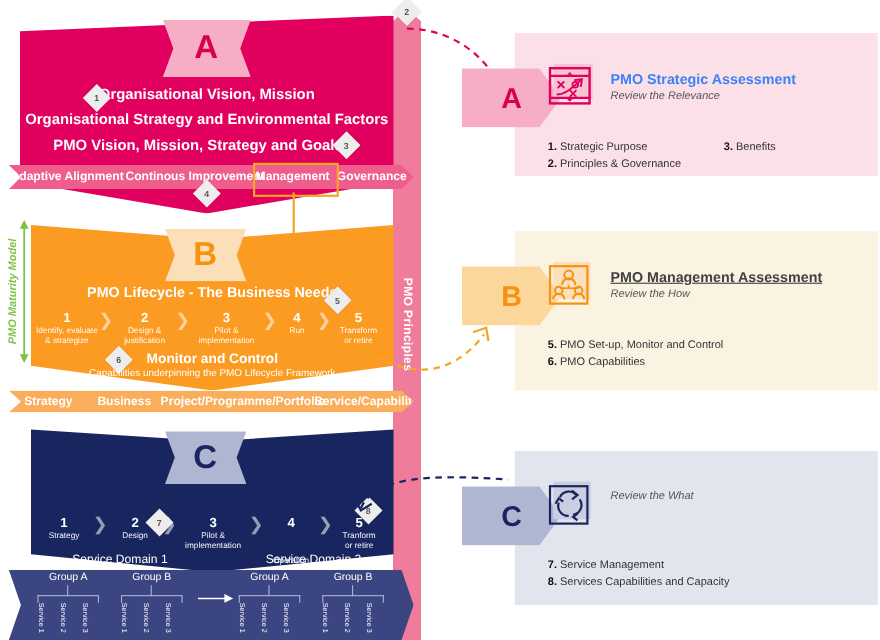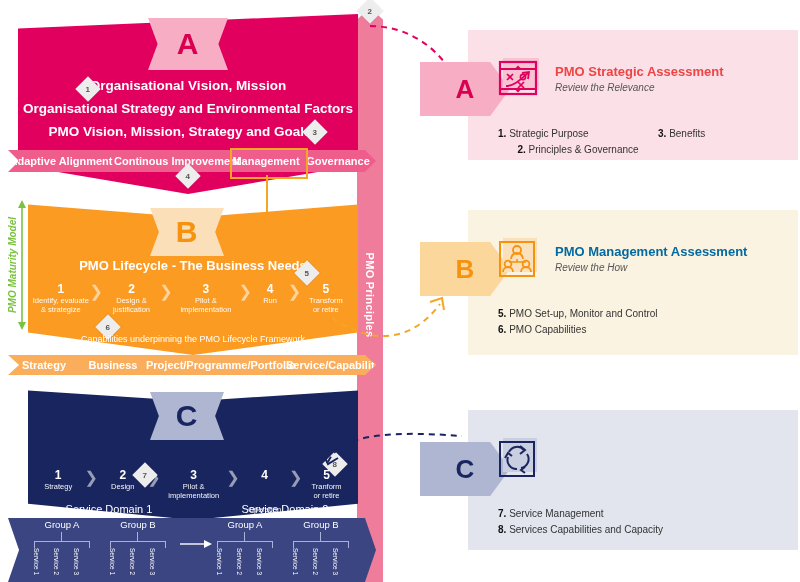--- a/index.html
+++ b/index.html
@@ -75,22 +75,22 @@
   .cardtab{position:absolute;left:0;top:32px;width:90px;height:54px;
     display:flex;align-items:center;justify-content:center;
     font-size:26px;font-weight:bold;
     clip-path:polygon(0% 0%, 78% 0%, 100% 50%, 78% 100%, 0% 100%, 0% 100%);}
   .cardA .cardtab{background:#F7AEC4;color:#D9004F;}
   .cardB .cardtab{background:#FBD79B;color:#F6920E;}
   .cardC .cardtab{background:#AFB6D2;color:#19255F;}
   .cardhead{position:absolute;left:135px;top:34px;}
   .cardtitle{font-size:13px;font-weight:bold;line-height:16px;}
   .cardsub{font-size:10px;font-style:italic;color:#555;margin-top:2px;}
-  .cardA .cardtitle{color:#ef4444;}
-  .cardB .cardtitle{color:#0369a1;}
+  .cardA .cardtitle{color:#3b82f6;}
+  .cardB .cardtitle{color:#404040;text-decoration:underline;}
   .cardC .cardtitle{color:#1B3A7A;}
   .cardicon{position:absolute;left:78px;top:26px;width:46px;height:46px;}
   .cardlist{position:absolute;left:78px;top:96px;width:290px;
     display:flex;flex-wrap:wrap;}
   .cardlist .li{font-size:10px;color:#333;line-height:16px;}
   .cardlist .li b{color:#111;}
 
   
   .domainTitle{position:absolute;color:#fff;font-size:11px;font-weight:normal;}
   .groupLabel{position:absolute;color:#fff;font-size:9.5px;font-weight:normal;}
@@ -200,20 +200,23 @@
       <div class="lbl" style="white-space:pre-line;">Run</div>
     </div>
     <div class="chev" style="width:14px;">❯</div>
     <div class="step" style="width:52px;">
       <div class="num">5</div>
       <div class="lbl" style="white-space:pre-line;">Transform
 or retire</div>
     </div>
   </div>
 
+  <div class="abs white bold" style="left:28px;top:319px;width:330px;text-align:center;font-size:12.5px;">
+    <span>Monitor and Control</span>
+  </div>
   <div class="diamond" style="left:99px;top:318px;">
     <span>6</span>
   </div>
   <div class="abs white" style="left:28px;top:334px;width:330px;text-align:center;font-size:9px;">
     <span>Capabilities underpinning the PMO Lifecycle Framework</span>
   </div>
 
   <div class="band bandorange" style="left:8px;top:355px;width:368px;height:20px;">
     <div class="cell" style="width:72px;">Strategy</div>
     <div class="cell" style="width:66px;">Business</div>
@@ -348,21 +351,21 @@
     </div>
     <div class="cardlist">
       <div class="li" style="width:160px;">
         <b>1.</b> 
         <span>Strategic Purpose</span>
       </div>
       <div class="li" style="width:120px;">
         <b>3.</b> 
         <span>Benefits</span>
       </div>
-      <div class="li" style="width:160px;text-align:center;">
+      <div class="li" style="width:160px;">
         <b>2.</b> 
         <span>Principles &amp; Governance</span>
       </div>
     </div>
   </div>
 
   <div class="card cardB" style="left:420px;top:210px;width:378px;height:145px;">
     <div class="cardbody"></div>
     <div class="cardtab">
       <span>B</span>
@@ -409,20 +412,21 @@
         <rect x="2" y="6" width="34" height="34" fill="none" stroke="#19255F" stroke-width="2"></rect>
         <path d="M11,16 a9,9 0 0 1 15,-2" fill="none" stroke="#19255F" stroke-width="2"></path>
         <polyline points="22,10 27,14 22,18" fill="none" stroke="#19255F" stroke-width="2"></polyline>
         <path d="M29,18 a9,9 0 0 1 -6,14" fill="none" stroke="#19255F" stroke-width="2"></path>
         <polyline points="27,31 23,34 27,37" fill="none" stroke="#19255F" stroke-width="2"></polyline>
         <path d="M19,33 a9,9 0 0 1 -9,-12" fill="none" stroke="#19255F" stroke-width="2"></path>
         <polyline points="14,20 10,17 7,22" fill="none" stroke="#19255F" stroke-width="2"></polyline>
       </svg>
     </div>
     <div class="cardhead">
+      <div class="cardsub">Review the What</div>
     </div>
     <div class="cardlist">
       <div class="li" style="width:290px;">
         <b>7.</b> 
         <span>Service Management</span>
       </div>
       <div class="li" style="width:290px;">
         <b>8.</b> 
         <span>Services Capabilities and Capacity</span>
       </div>

